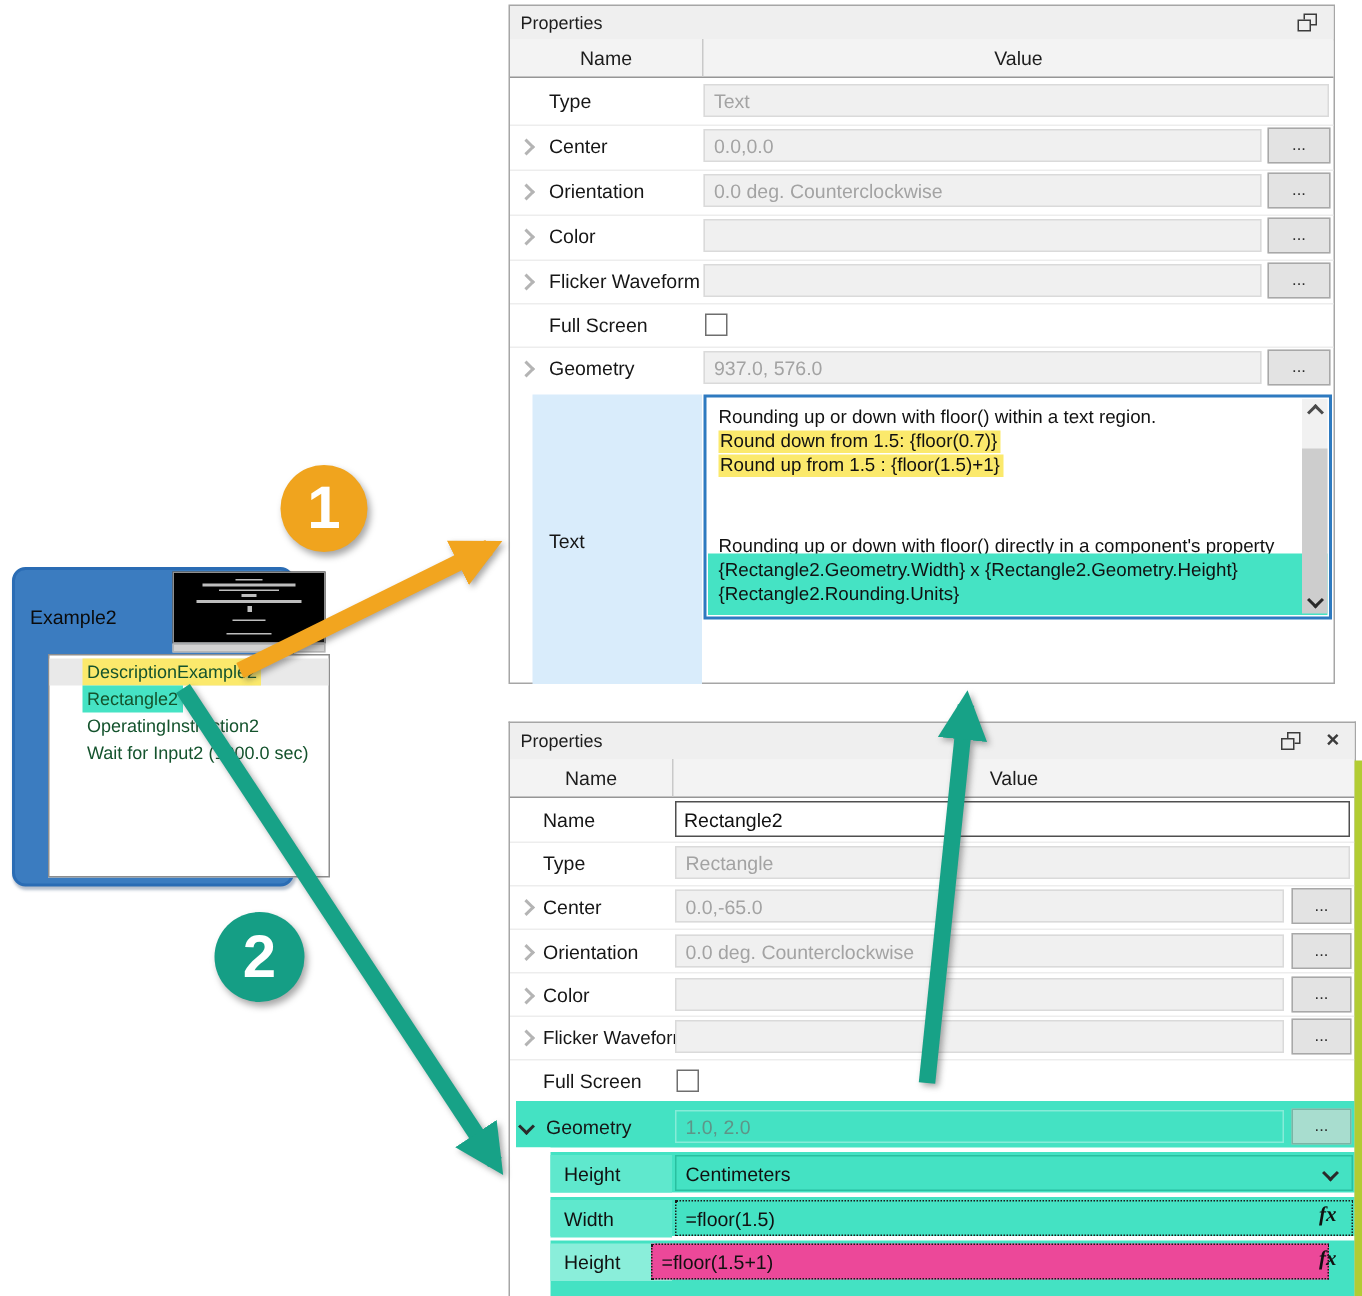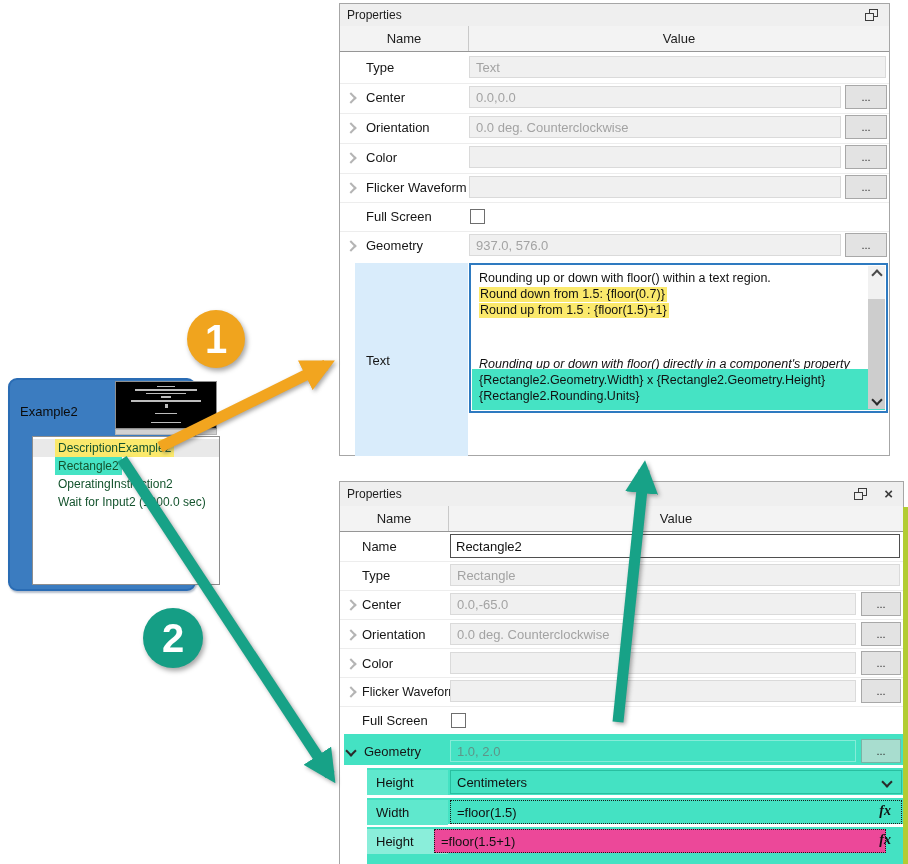--- a/index.html
+++ b/index.html
@@ -162,21 +162,21 @@
       <button class="pbtn" style="left:505px; width:42px;">...</button>
     </div>
 
     <div class="text-name-cell" style="left:15px; top:259px; width:113px; height:193px;">
       <span style="position:absolute; left:11px; top:90px; font-size:13px; color:#161616;">Text</span>
     </div>
     <div class="textarea" style="left:129px; top:259px; width:419px; height:150px;">
       <div class="ta-line" style="top:6px;">Rounding up or down with floor() within a text region.</div>
       <div class="ta-line" style="top:22px;"><span class="hl-yellow">Round down from 1.5: {floor(0.7)}</span></div>
       <div class="ta-line" style="top:38px;"><span class="hl-yellow">Round up from 1.5 : {floor(1.5)+1}</span></div>
-      <div class="ta-line" style="top:92px;font-style:italic;">Rounding up or down with floor() directly in a component's property</div>
+      <div class="ta-line" style="top:92px;">Rounding up or down with floor() directly in a component's property</div>
       <div class="teal-block">
         <div class="ta-line" style="top:4px; left:7px;">{Rectangle2.Geometry.Width} x {Rectangle2.Geometry.Height}</div>
         <div class="ta-line" style="top:20px; left:7px;">{Rectangle2.Rounding.Units}</div>
       </div>
       <div class="scrollbar">
         <div class="sb-track"></div>
         <div class="sb-btn" style="top:0;">
             <span class="chev up"></span>
           </div>
         <div class="sb-thumb"></div>

